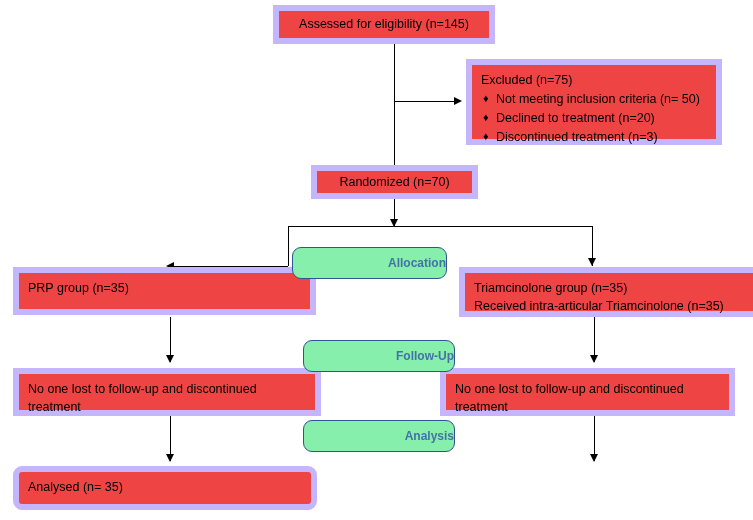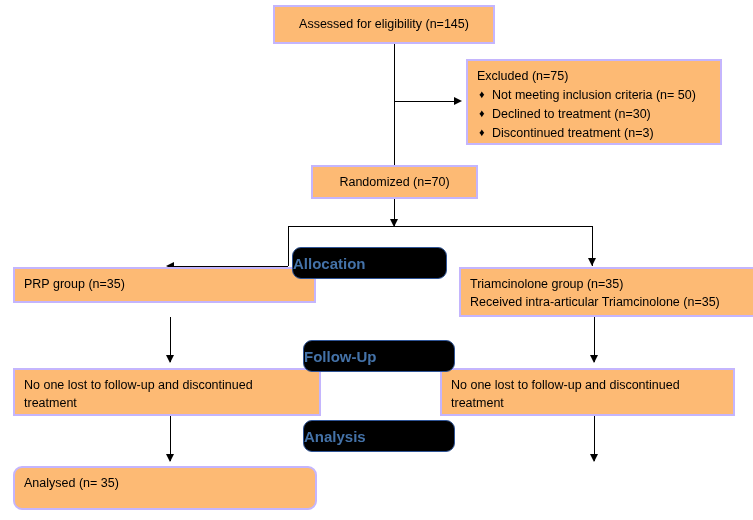--- a/index.html
+++ b/index.html
@@ -15,22 +15,22 @@
   #canvas {
     position: relative;
     width: 753px;
     height: 520px;
     background: #ffffff;
     overflow: hidden;
   }
   .box {
     position: absolute;
     box-sizing: border-box;
-    border: 2px solid #c4b5fd;
-    background: #fdba74;
+    border: 6px solid #c4b5fd;
+    background: #ef4444;
     font-size: 12.5px;
     line-height: 1.45;
     color: #000000;
     padding: 6px 9px;
   }
   .box.center {
     display: flex;
     align-items: center;
     justify-content: center;
     padding: 0;
@@ -63,27 +63,27 @@
     top: 0px;
     font-size: 11px;
     line-height: 1.52;
     color: #000;
   }
   .stage {
     position: absolute;
     box-sizing: border-box;
     border: 1px solid #2f5496;
     border-radius: 9px;
-    background: #000000;
+    background: #86efac;
     color: #4472a8;
     font-weight: bold;
-    font-size: 15px;
+    font-size: 12px;
     display: flex;
     align-items: center;
-    justify-content: flex-start;
+    justify-content: flex-end;
     z-index: 5;
   }
   .ln {
     position: absolute;
     background: #000000;
   }
   .ln.v { width: 1px; }
   .ln.h { height: 1px; }
   .arrow {
     position: absolute;
@@ -122,21 +122,21 @@
 
   <div class="box" style="left:466px; top:59px; width:256px; height:86px;">
     <span class="excl-title">Excluded (n=75)</span>
     <ul class="excl-list">
       <li>
         <span class="bullet">♦</span>
         <span>Not meeting inclusion criteria (n= 50)</span>
       </li>
       <li>
         <span class="bullet">♦</span>
-        <span>Declined to treatment (n=30)</span>
+        <span>Declined to treatment (n=20)</span>
       </li>
       <li>
         <span class="bullet">♦</span>
         <span>Discontinued treatment (n=3)</span>
       </li>
     </ul>
   </div>
 
   <div class="box center" style="left:311px; top:165px; width:167px; height:34px;">
     <span class="line">Randomized (n=70)</span>
@@ -153,21 +153,21 @@
 
   <div class="ln h" style="left:168px; top:266px; width:120px;"></div>
   <div class="arrow left" style="left:166px; top:262px;"></div>
 
   <div class="arrow down" style="left:588px; top:258px;"></div>
 
   <div class="stage" style="left:292px; top:247px; width:155px; height:32px;">
     <span>Allocation</span>
   </div>
 
-  <div class="box" style="left:13px; top:267px; width:303px; height:36px;">
+  <div class="box" style="left:13px; top:267px; width:303px; height:48px;">
     <span class="line">PRP group (n=35)</span>
   </div>
 
   <div class="box" style="left:435px; top:267px; width:300px; height:50px;margin-left:24px;">
     <span class="line">Triamcinolone group (n=35)</span>
     <span class="line">Received intra-articular Triamcinolone (n=35)</span>
   </div>
 
   <div class="ln v" style="left:170px; top:317px; height:45px;"></div>
   <div class="arrow down" style="left:166px; top:355px;"></div>

